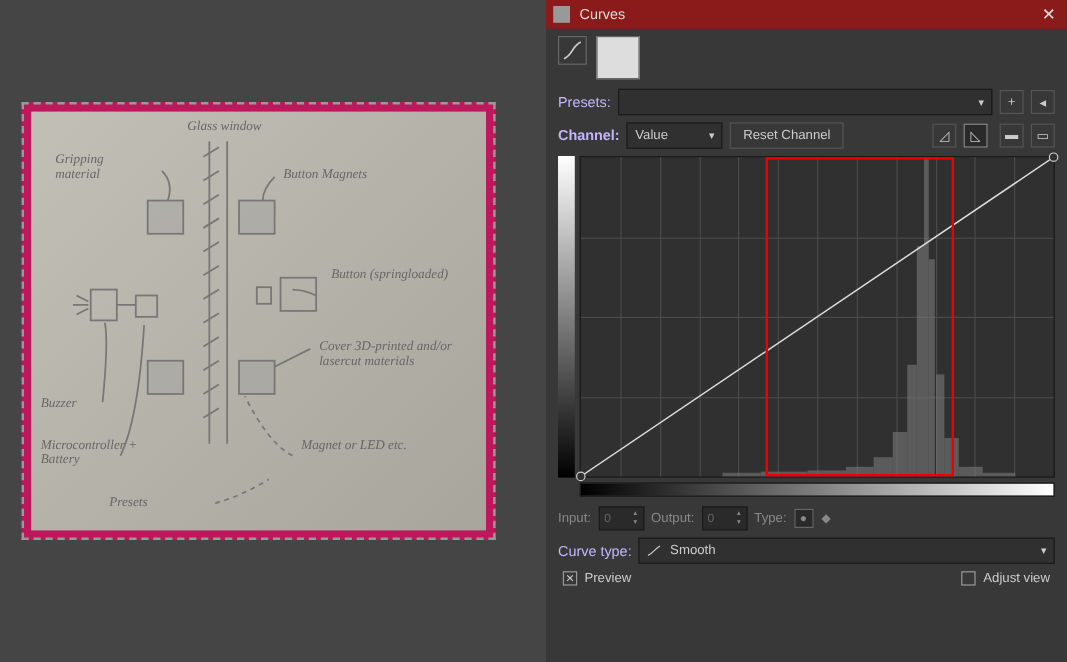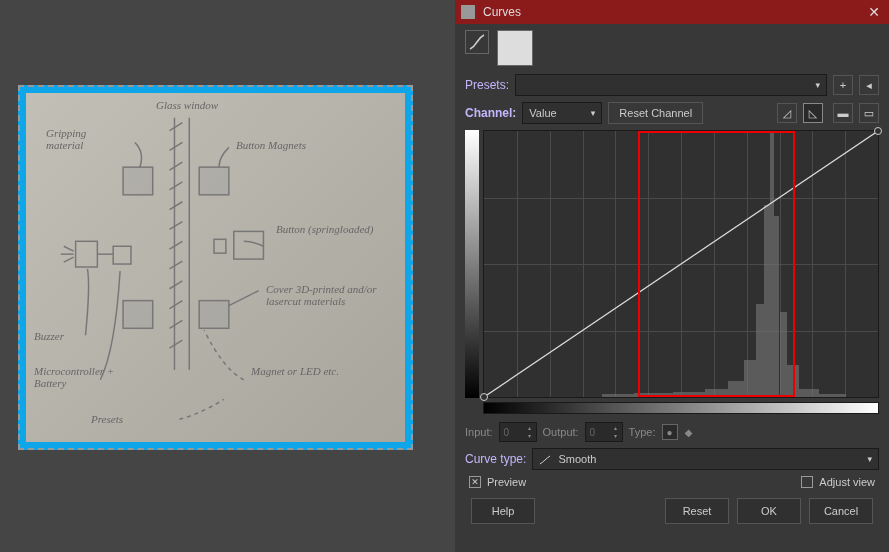--- a/index.html
+++ b/index.html
@@ -1,19 +1,19 @@
 <!DOCTYPE html>
 <html><head>
 <meta charset="utf-8">
 <style>
   * { box-sizing: border-box; margin: 0; padding: 0; font-family: sans-serif; }
   body { background: #454545; width: 889px; height: 552px; overflow: hidden; position: relative; }
   
   .canvas-area { position: absolute; left: 18px; top: 85px; width: 395px; height: 365px; }
-  .canvas-border { position: absolute; inset: 0; border: 2px dashed #999; background: #0ea5e9; }
+  .canvas-border { position: absolute; inset: 0; border: 2px dashed #999; background: #be185d; }
   .sketch { position: absolute; inset: 6px; background: linear-gradient(135deg, #c2bfb7 0%, #b5b2aa 50%, #a8a59d 100%); overflow: hidden; }
   .sketch-text { position: absolute; font-family: cursive, serif; color: #666; font-size: 11px; font-style: italic; }
   
   .dialog { position: absolute; left: 455px; top: 0; width: 434px; height: 552px; background: #383838; display: flex; flex-direction: column; }
   .titlebar { height: 24px; background: #8b1a1a; display: flex; align-items: center; padding: 0 6px; color: #ddd; font-size: 12px; }
   .titlebar-icon { width: 14px; height: 14px; background: #999; margin-right: 8px; }
   .titlebar-title { flex: 1; }
   .titlebar-close { width: 18px; height: 18px; display: flex; align-items: center; justify-content: center; cursor: pointer; color: #ddd; font-size: 14px; }
   
   .dialog-body { flex: 1; padding: 6px 10px; color: #ccc; font-size: 12px; display: flex; flex-direction: column; }
@@ -246,21 +246,14 @@
     </div>
 
     <div class="check-row">
       <div class="checkbox">✕</div>
       <span>Preview</span>
       <div class="spacer"></div>
       <div class="checkbox"></div>
       <span>Adjust view</span>
     </div>
 
-    <div class="button-row">
-      <div class="btn">Help</div>
-      <div class="spacer"></div>
-      <div class="btn">Reset</div>
-      <div class="btn">OK</div>
-      <div class="btn">Cancel</div>
-    </div>
   </div>
 </div>
 
 </body></html>

